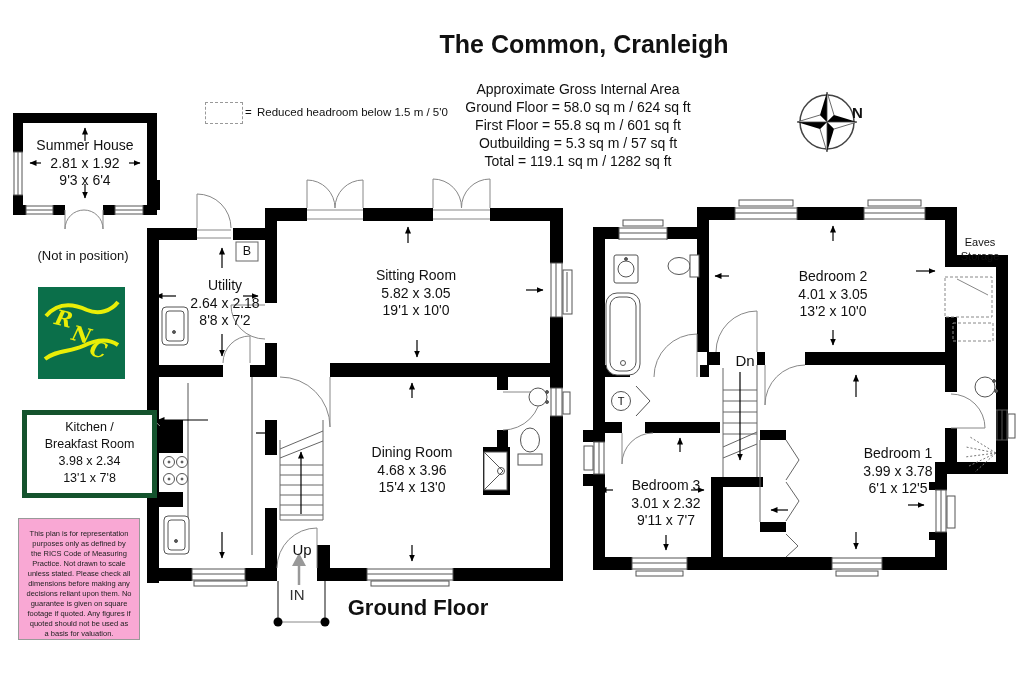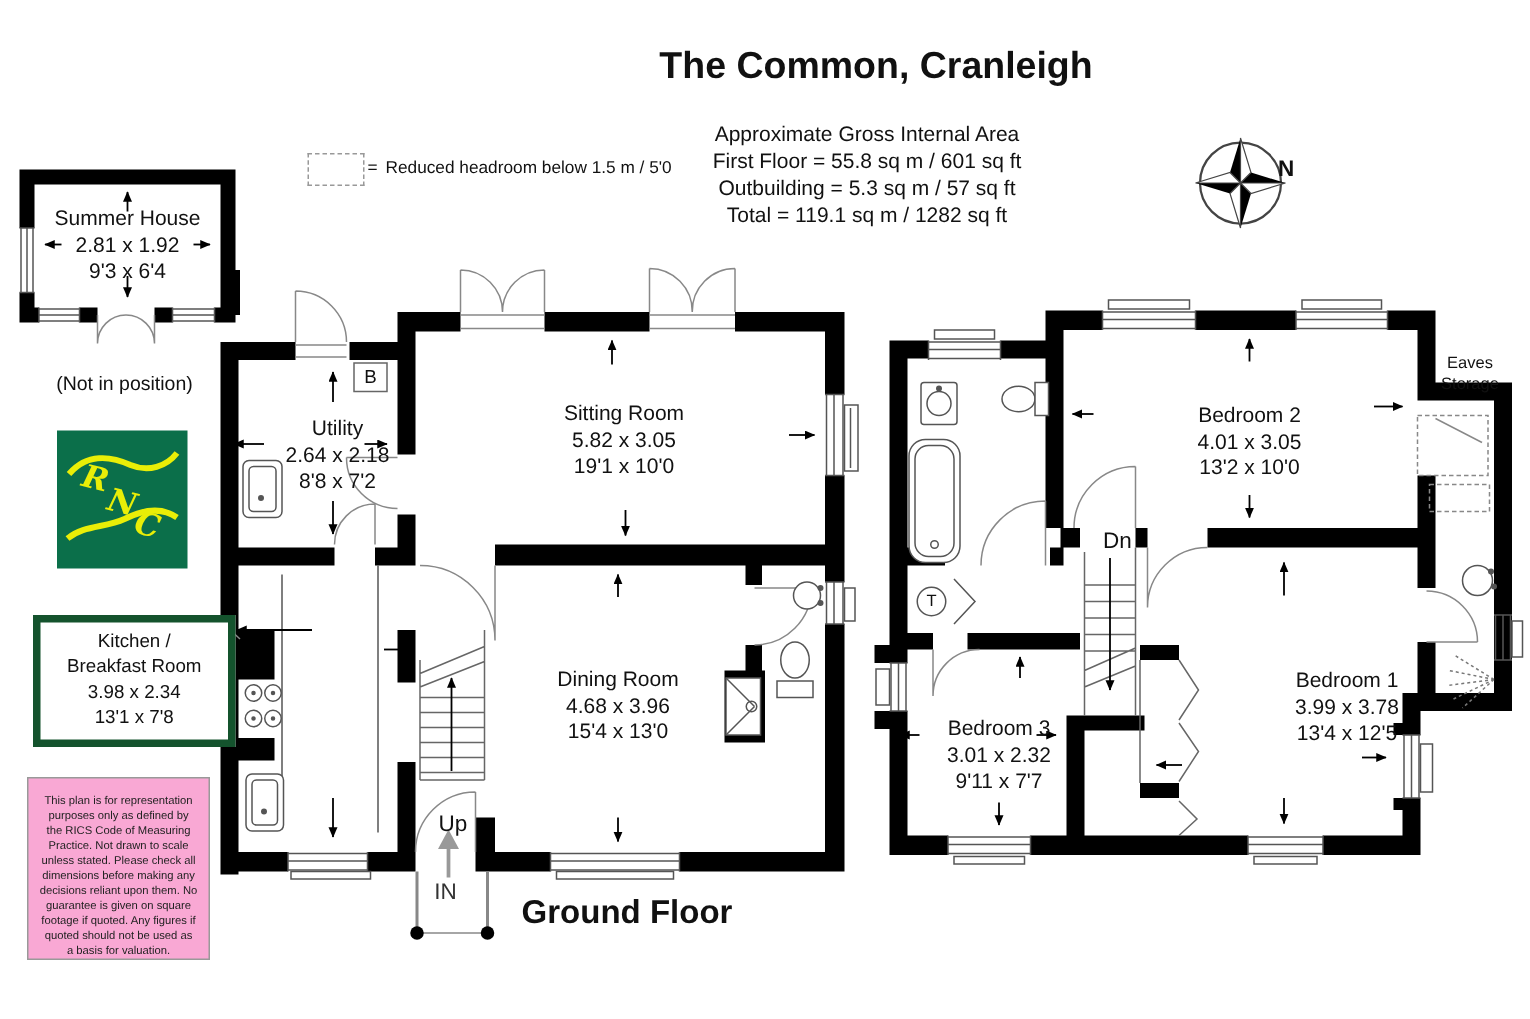--- a/index.html
+++ b/index.html
@@ -290,20 +290,21 @@
     <path d="M46,316 C58,302 74,304 87,310 C99,315 111,311 118,302" stroke="#e9ee07" stroke-width="4" fill="none"></path>
     <path d="M45,359 C56,350 70,352 83,346 C95,340 108,338 118,345" stroke="#e9ee07" stroke-width="4" fill="none"></path>
   </g>
 
   <path d="M147,414 L160,426" stroke="#888" stroke-width="1" fill="none"></path>
 </svg>
 
 <div class="abs ctr title" style="left:334px;top:30px;width:500px;">The Common, Cranleigh</div>
 <div class="abs ctr area" style="left:378px;top:80px;width:400px;">
   <div>Approximate Gross Internal Area</div>
+  <div>Ground Floor = 58.0 sq m / 624 sq ft</div>
   <div>First Floor = 55.8 sq m / 601 sq ft</div>
   <div>Outbuilding = 5.3 sq m / 57 sq ft</div>
   <div>Total = 119.1 sq m / 1282 sq ft</div>
 </div>
 
 <div class="abs legend-box" style="left:205px;top:102px;"></div>
 <span class="abs small" style="left:245px;top:106px;">=</span>
 <span class="abs small" style="left:257px;top:106px;">Reduced headroom below 1.5 m / 5'0</span>
 
 <span class="abs" style="left:852px;top:104px;font-size:15px;font-weight:bold;">N</span>
@@ -361,21 +362,21 @@
 <div class="abs ctr floorlbl" style="left:318px;top:595px;width:200px;">Ground Floor</div>
 
 <div class="abs ctr roomlbl" style="left:763px;top:268px;width:140px;">
   <div>Bedroom 2</div>
   <div>4.01 x 3.05</div>
   <div>13'2 x 10'0</div>
 </div>
 <div class="abs ctr roomlbl" style="left:828px;top:445px;width:140px;">
   <div>Bedroom 1</div>
   <div>3.99 x 3.78</div>
-  <div>13'4 x 12'5</div>
+  <div>6'1 x 12'5</div>
 </div>
 <div class="abs ctr roomlbl" style="left:596px;top:477px;width:140px;">
   <div>Bedroom 3</div>
   <div>3.01 x 2.32</div>
   <div>9'11 x 7'7</div>
 </div>
 <div class="abs ctr" style="left:944px;top:236px;width:72px;font-size:11px;line-height:13.5px;">
   <div>Eaves</div>
   <div>Storage</div>
 </div>

